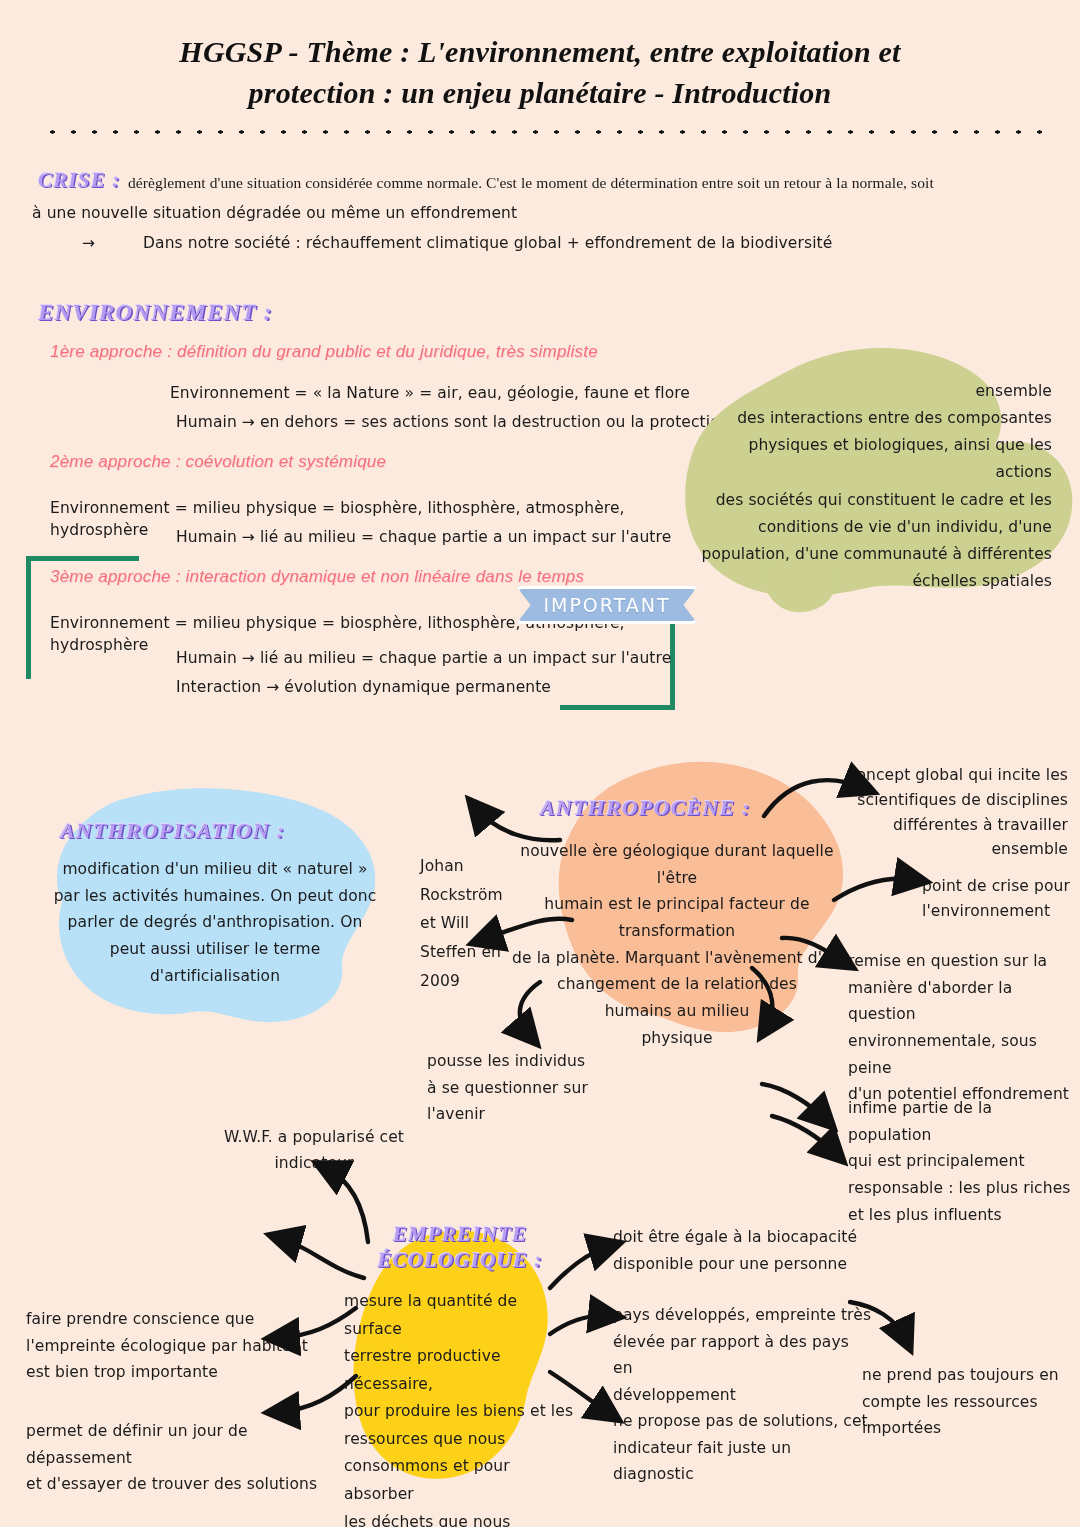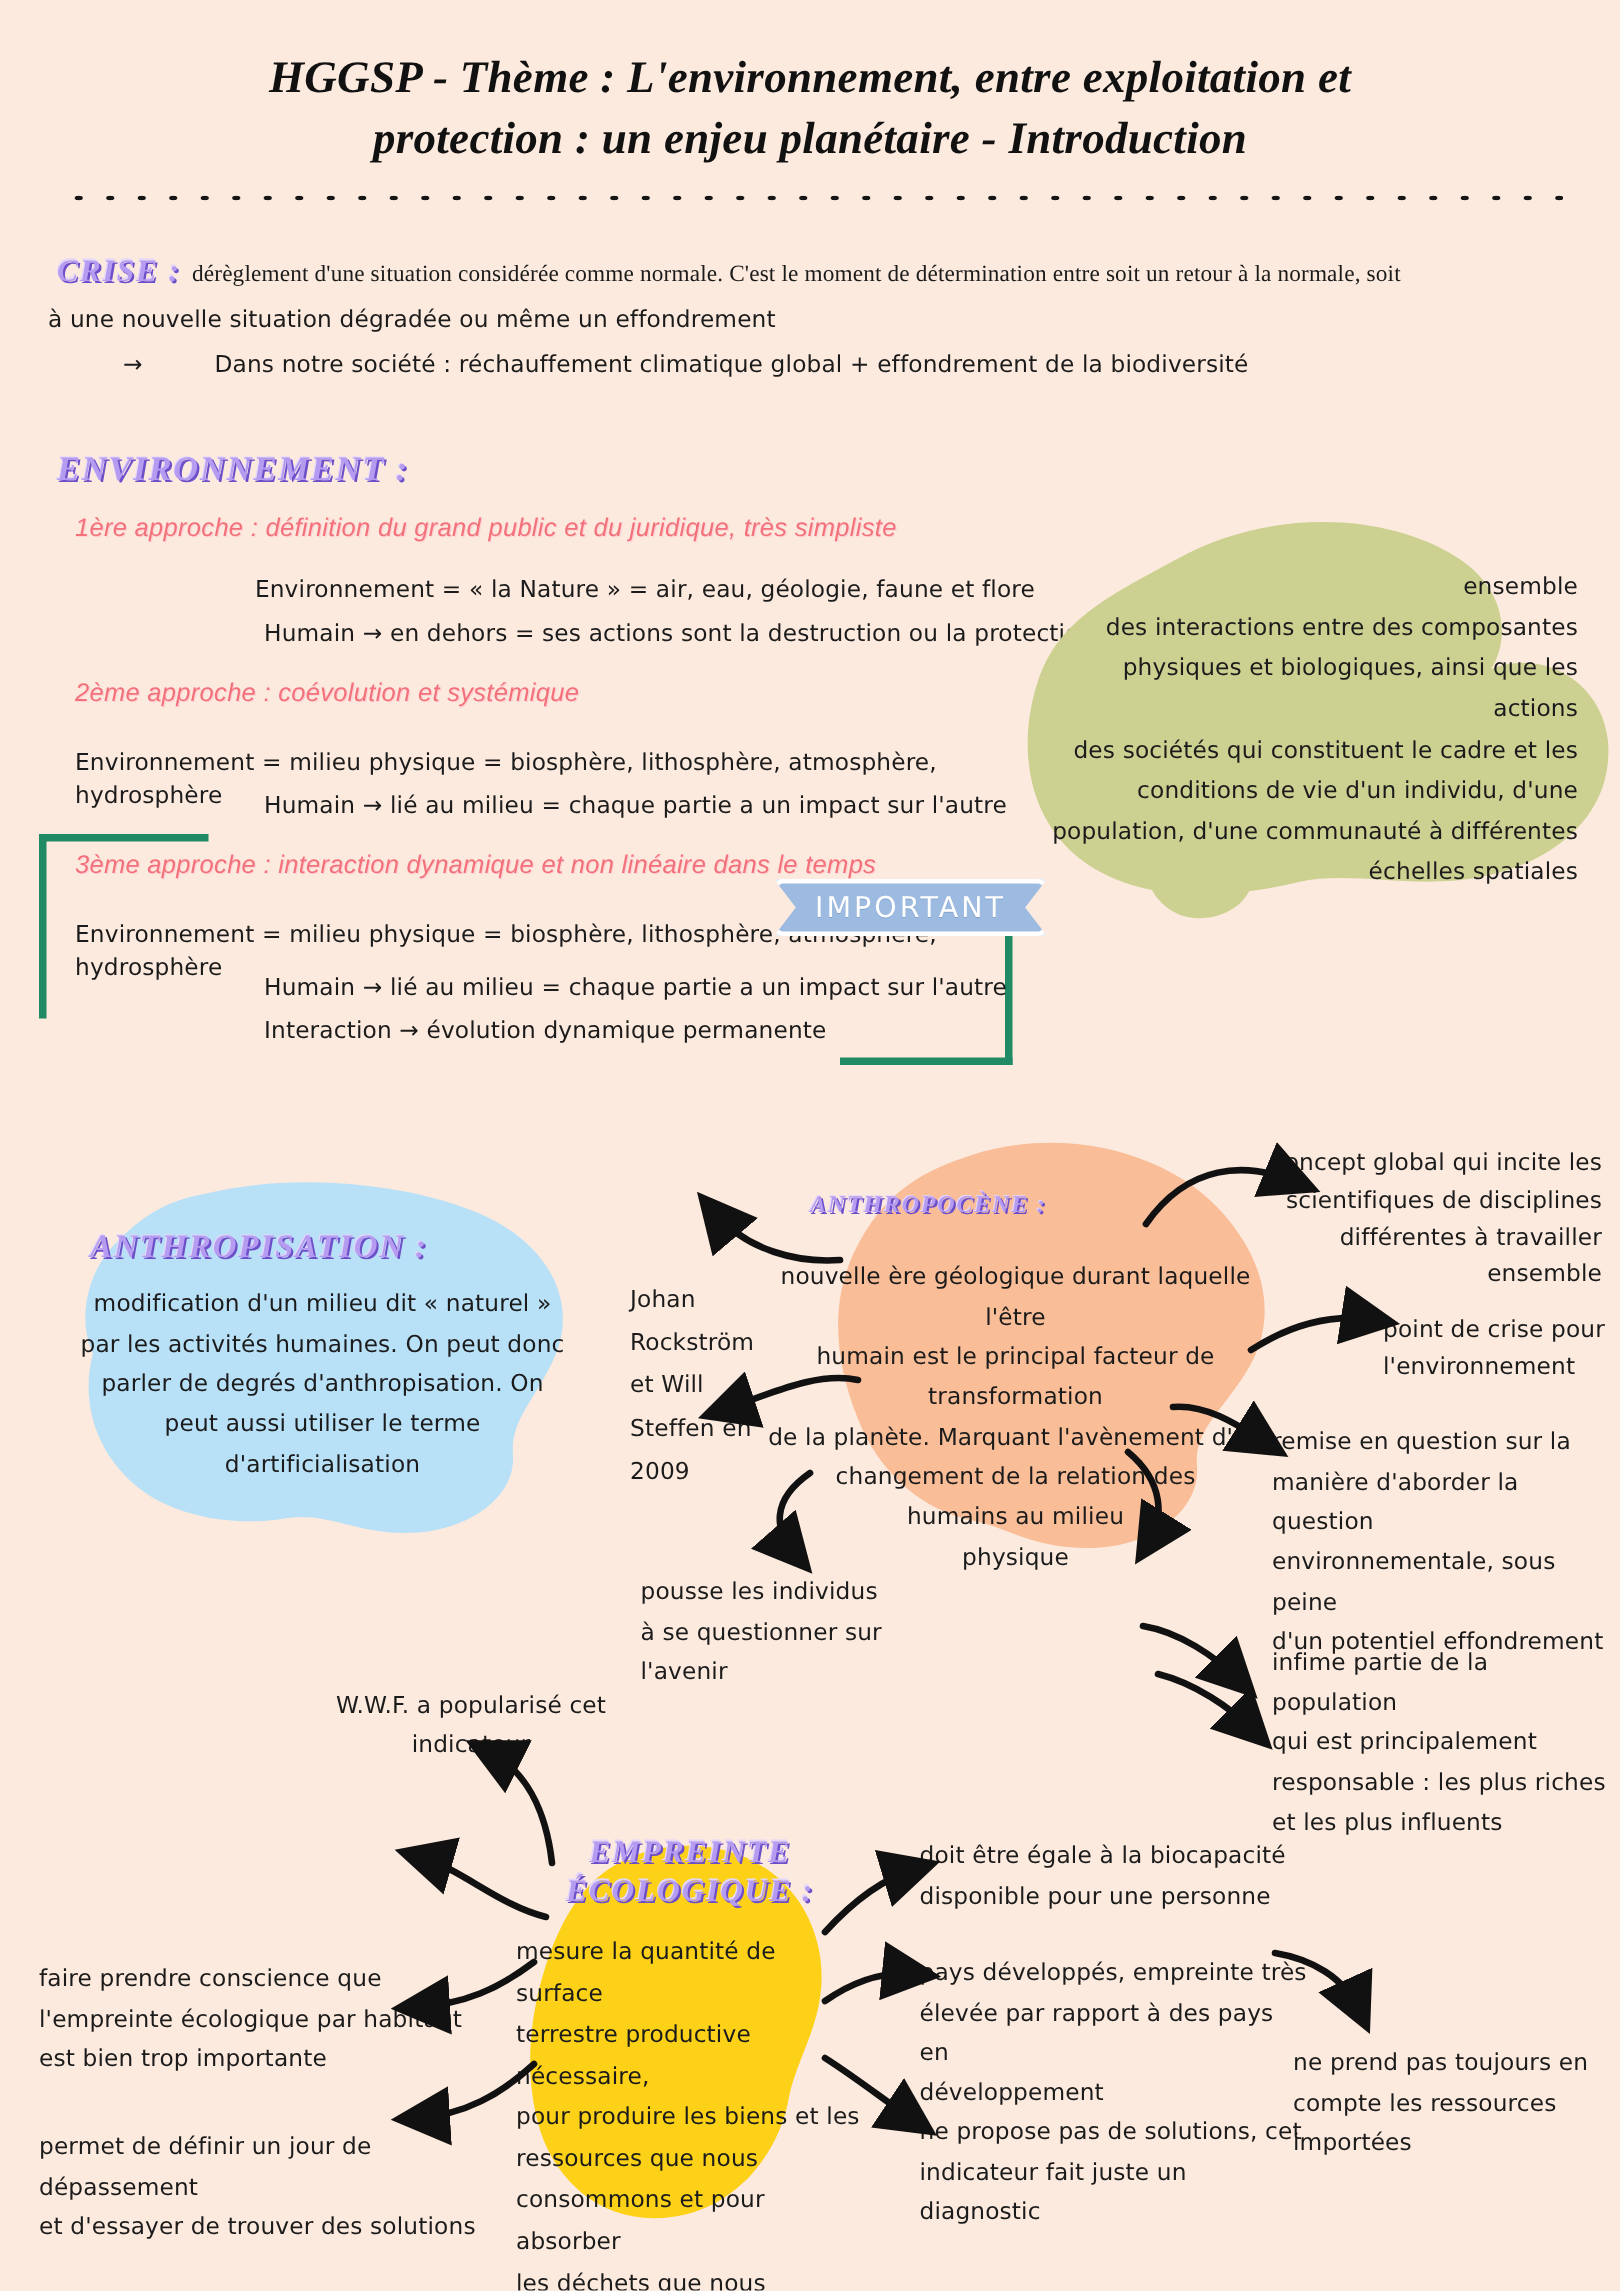--- a/index.html
+++ b/index.html
@@ -210,21 +210,21 @@
 d'artificialisation</div>
 
   <div class="blob" style="left:530px; top:760px;">
     <svg width="330" height="280" viewBox="0 0 330 280">
       <path d="M118,10 C180,-10 252,8 288,52 C318,88 320,126 300,156
                C282,184 266,194 268,218 C270,248 236,272 196,272
                C158,272 140,258 120,254 C86,248 56,222 42,186
                C26,146 22,104 44,66 C62,34 86,20 118,10 Z" fill="#f9bd97"></path>
     </svg>
   </div>
-  <div class="purple-head" style="left:540px; top:795px; font-size:16px;">ANTHROPOCÈNE :</div>
+  <div class="purple-head" style="left:540px; top:795px; font-size:22px;">ANTHROPOCÈNE :</div>
   <div class="hw txt-center" style="left:512px; top:838px; width:330px; line-height:1.72;">nouvelle ère géologique durant laquelle l'être
 humain est le principal facteur de transformation
 de la planète. Marquant l'avènement d'un
 changement de la relation des
 humains au milieu
 physique</div>
 
   <div class="hw" style="left:420px; top:852px; width:180px; line-height:1.85;">Johan
 Rockström
 et Will

